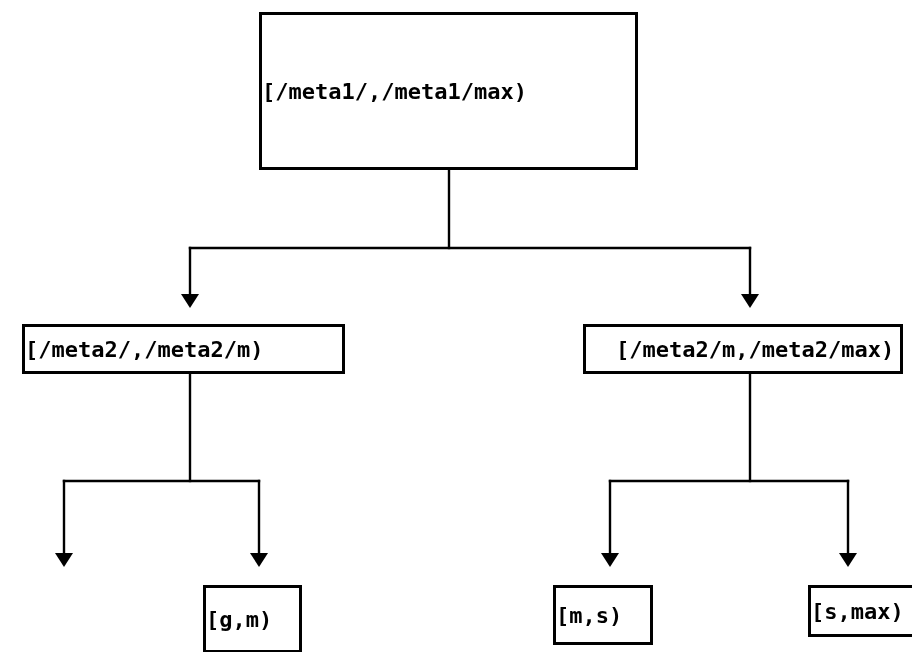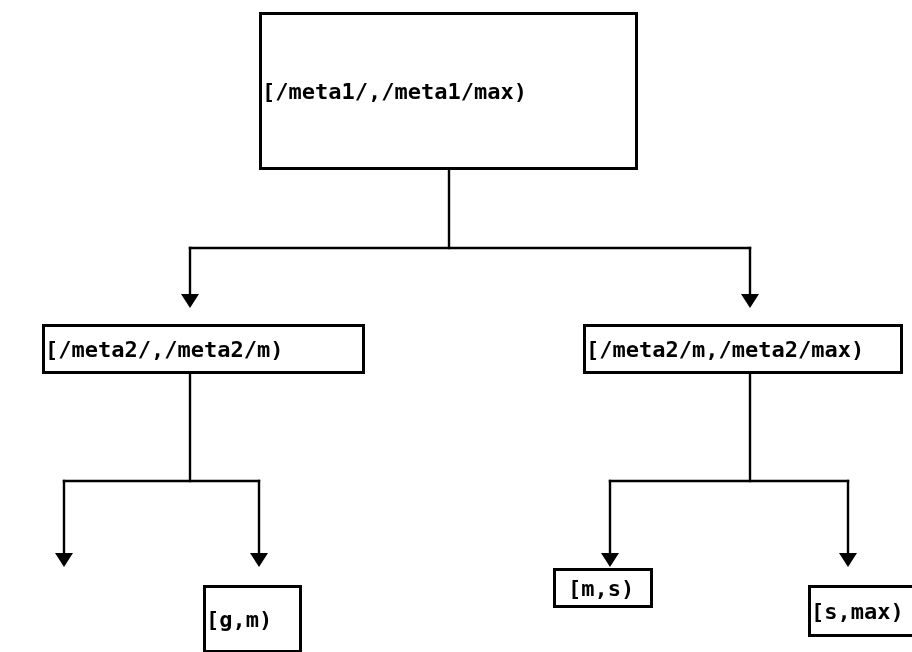--- a/index.html
+++ b/index.html
@@ -41,25 +41,25 @@
     justify-content: flex-start;
   }
   .node .label {
     color: var(--text, #000000);
     font-size: 22px;
     font-weight: 700;
     white-space: pre;
     letter-spacing: 0;
   }
   .node-root        { left: 259px; top:  12px; width: 379px; height: 158px; }
-  .node-level2-left { left:  22px; top: 324px; width: 323px; height:  50px; margin-left: 20px; }
-  .node-level2-right{ left: 583px; top: 324px; width: 320px; height:  50px; }
+  .node-level2-left { left:  22px; top: 324px; width: 323px; height:  50px; }
+  .node-level2-right{ left: 583px; top: 324px; width: 320px; height:  50px; padding-left: 30px; }
   .node-leaf-ag     { left:   8px; top: 585px; width:  99px; height:  52px; }
   .node-leaf-gm     { left: 203px; top: 585px; width:  99px; height:  68px; }
-  .node-leaf-ms     { left: 553px; top: 568px; width: 100px; height:  40px; padding-left: 12px; }
+  .node-leaf-ms     { left: 553px; top: 585px; width: 100px; height:  60px; }
   .node-leaf-smax   { left: 808px; top: 585px; width: 128px; height:  52px; }
 </style>
 </head>
 <body>
 
 <div class="canvas">
 
   <svg class="connectors" viewBox="0 0 912 652" xmlns="http://www.w3.org/2000/svg">
 
     <line x1="449" y1="170" x2="449" y2="248"></line>

